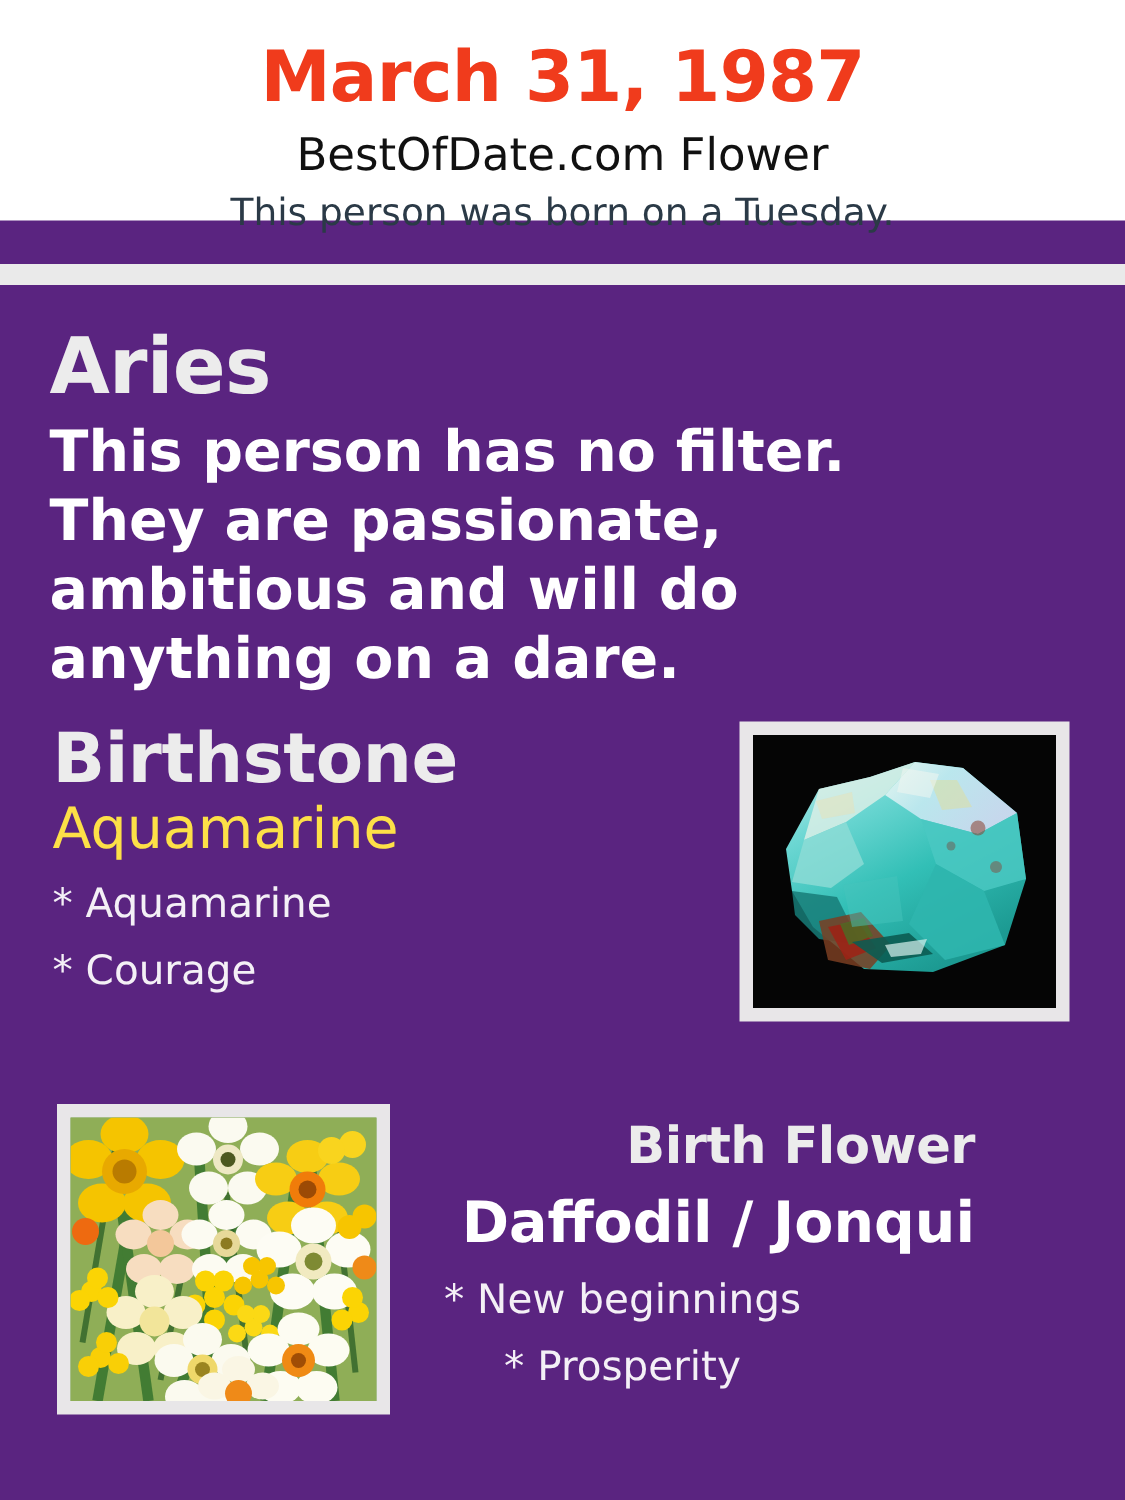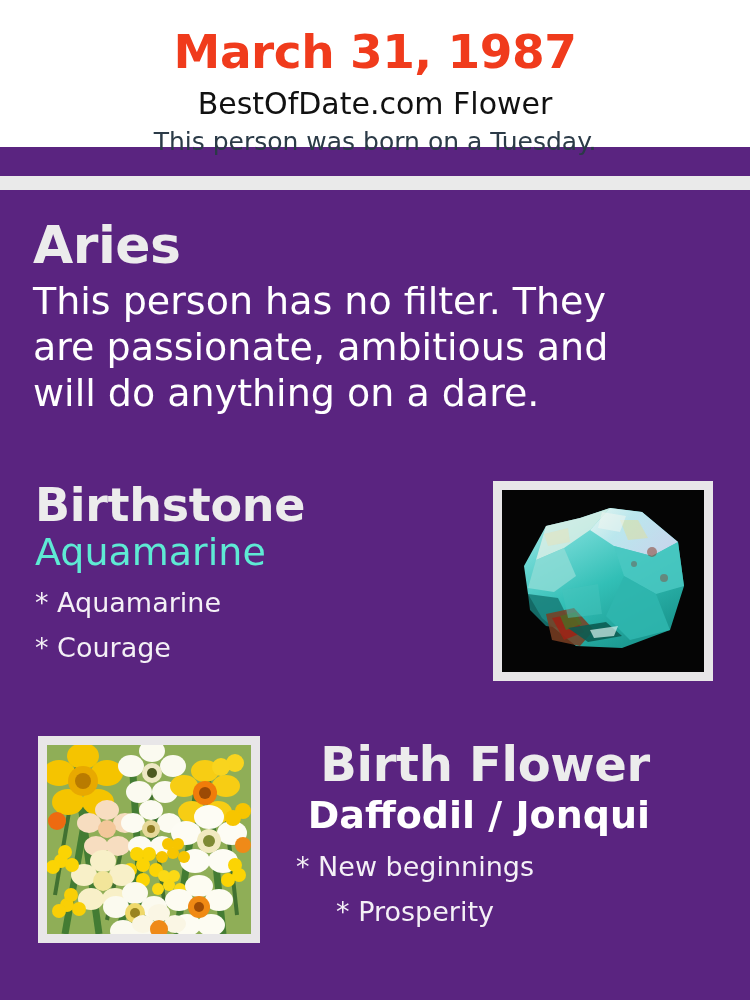--- a/index.html
+++ b/index.html
@@ -85,21 +85,21 @@
   .zodiac-name {
     font-size: 52px;
     font-weight: bold;
     color: #ececec;
     line-height: 58px;
     letter-spacing: -0.5px;
   }
   .zodiac-desc {
     margin-top: 4px;
     font-size: 38px;
-    font-weight: normal;
+    font-weight: bold;
     color: #ffffff;
     line-height: 46px;
     max-width: 620px;
   }
 
   
   .stone-block {
     position: absolute;
     left: 35px;
     top: 478px;
@@ -108,21 +108,21 @@
   .stone-title {
     font-size: 46px;
     font-weight: bold;
     color: #ececec;
     line-height: 54px;
     letter-spacing: -0.3px;
   }
   .stone-name {
     font-size: 38px;
     font-weight: normal;
-    color: #5eead4;
+    color: #fde047;
     line-height: 44px;
     margin-top: -2px;
   }
   .stone-traits {
     margin: 6px 0 0 0;
     padding: 0;
     list-style: none;
   }
   .stone-traits li {
     font-size: 27px;
@@ -169,21 +169,21 @@
   }
 
   .flower-block {
     position: absolute;
     right: 100px;
     top: 736px;
     width: 470px;
     text-align: right;
   }
   .flower-title {
-    font-size: 48px;
+    font-size: 34px;
     font-weight: bold;
     color: #ececec;
     line-height: 56px;
     letter-spacing: -0.3px;
     white-space: nowrap;
   }
   .flower-name {
     font-size: 38px;
     font-weight: bold;
     color: #ffffff;

